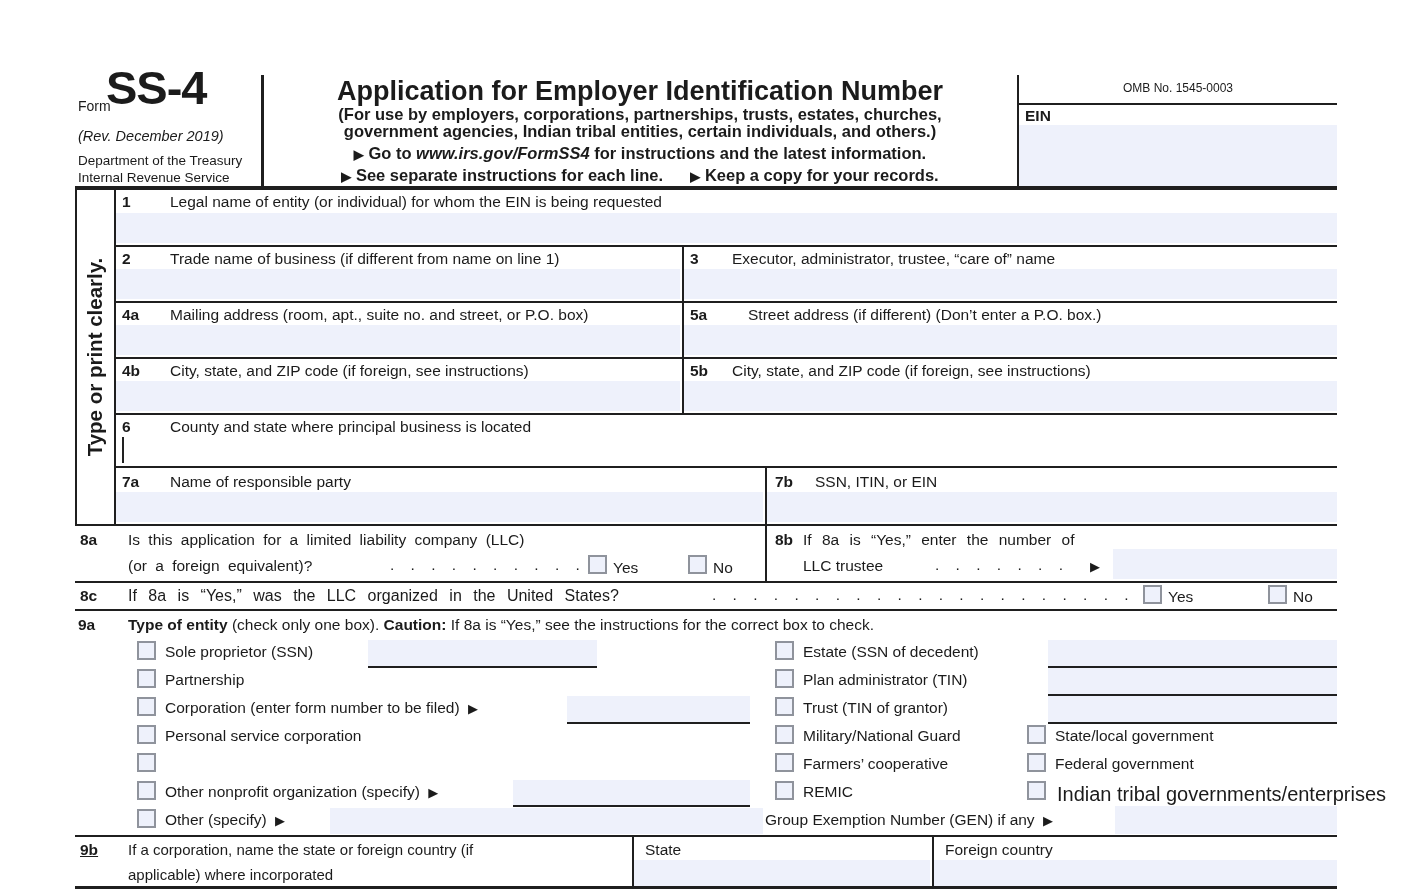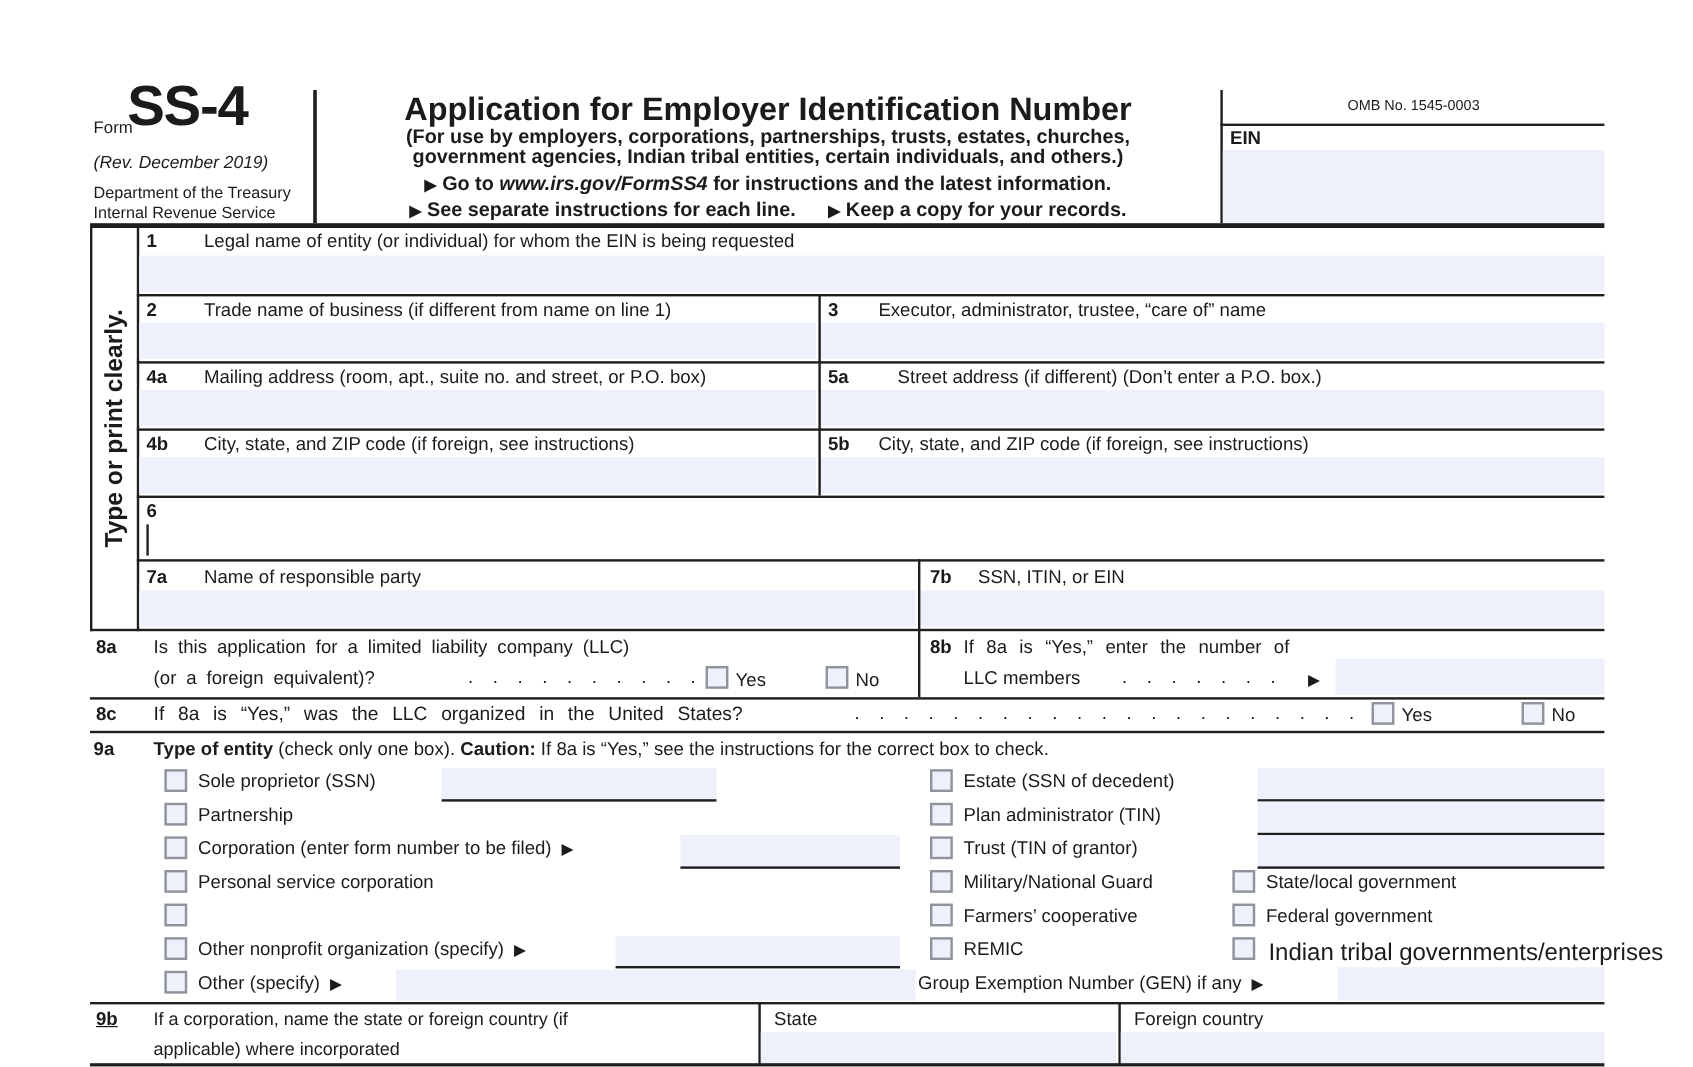--- a/index.html
+++ b/index.html
@@ -88,20 +88,21 @@
   <div class="lbl num" style="left:122px;top:361px;">4b</div>
   <div class="lbl" style="left:170px;top:361px;">City, state, and ZIP code (if foreign, see instructions)</div>
   <div class="fill" style="left:116px;top:381px;width:564px;height:30px;"></div>
   <div class="lbl num" style="left:690px;top:361px;">5b</div>
   <div class="lbl" style="left:732px;top:361px;">City, state, and ZIP code (if foreign, see instructions)</div>
   <div class="fill" style="left:684px;top:381px;width:653px;height:30px;"></div>
   <div class="hline" style="left:114px;top:413px;width:1223px;"></div>
   <div class="vline" style="left:682px;top:245px;height:168px;"></div>
 
   <div class="lbl num" style="left:122px;top:417px;">6</div>
+  <div class="lbl" style="left:170px;top:417px;">County and state where principal business is located</div>
   <div class="abs" style="left:116px;top:437px;width:1221px;height:27px;"></div>
   <div class="cursor" style="left:122px;top:437px;"></div>
   <div class="hline" style="left:114px;top:466px;width:1223px;"></div>
 
   <div class="lbl num" style="left:122px;top:472px;">7a</div>
   <div class="lbl" style="left:170px;top:472px;">Name of responsible party</div>
   <div class="fill" style="left:116px;top:492px;width:647px;height:30px;"></div>
   <div class="lbl num" style="left:775px;top:472px;">7b</div>
   <div class="lbl" style="left:815px;top:472px;">SSN, ITIN, or EIN</div>
   <div class="fill" style="left:767px;top:492px;width:570px;height:30px;"></div>
@@ -112,21 +113,21 @@
   <div class="lbl" style="left:128px;top:530px;word-spacing:4px;">Is this application for a limited liability company (LLC)</div>
   <div class="lbl" style="left:128px;top:556px;word-spacing:4px;">(or a foreign equivalent)?</div>
   <div class="dots" style="left:390px;top:556px;width:190px;">. . . . . . . . . .</div>
   <div class="cb" style="left:588px;top:555px;"></div>
   <div class="lbl" style="left:613px;top:558px;">Yes</div>
   <div class="cb" style="left:688px;top:555px;"></div>
   <div class="lbl" style="left:713px;top:558px;">No</div>
 
   <div class="lbl num" style="left:775px;top:530px;">8b</div>
   <div class="lbl" style="left:803px;top:530px;word-spacing:6px;">If 8a is “Yes,” enter the number of</div>
-  <div class="lbl" style="left:803px;top:556px;">LLC members</div>
+  <div class="lbl" style="left:803px;top:556px;">LLC trustee</div>
   <div class="dots" style="left:935px;top:556px;width:148px;">. . . . . . .</div>
   <div class="lbl" style="left:1090px;top:557px;font-size:13px;">▶</div>
   <div class="fill" style="left:1113px;top:549px;width:224px;height:30px;"></div>
   <div class="hline" style="left:75px;top:581px;width:1262px;"></div>
 
   <div class="lbl num" style="left:80px;top:586px;">8c</div>
   <div class="lbl" style="left:128px;top:586px;font-size:16px;word-spacing:7px;">If 8a is “Yes,” was the LLC organized in the United States?</div>
   <div class="dots" style="left:712px;top:586px;width:420px;">. . . . . . . . . . . . . . . . . . . . . .</div>
   <div class="cb" style="left:1143px;top:585px;"></div>
   <div class="lbl" style="left:1168px;top:587px;">Yes</div>

